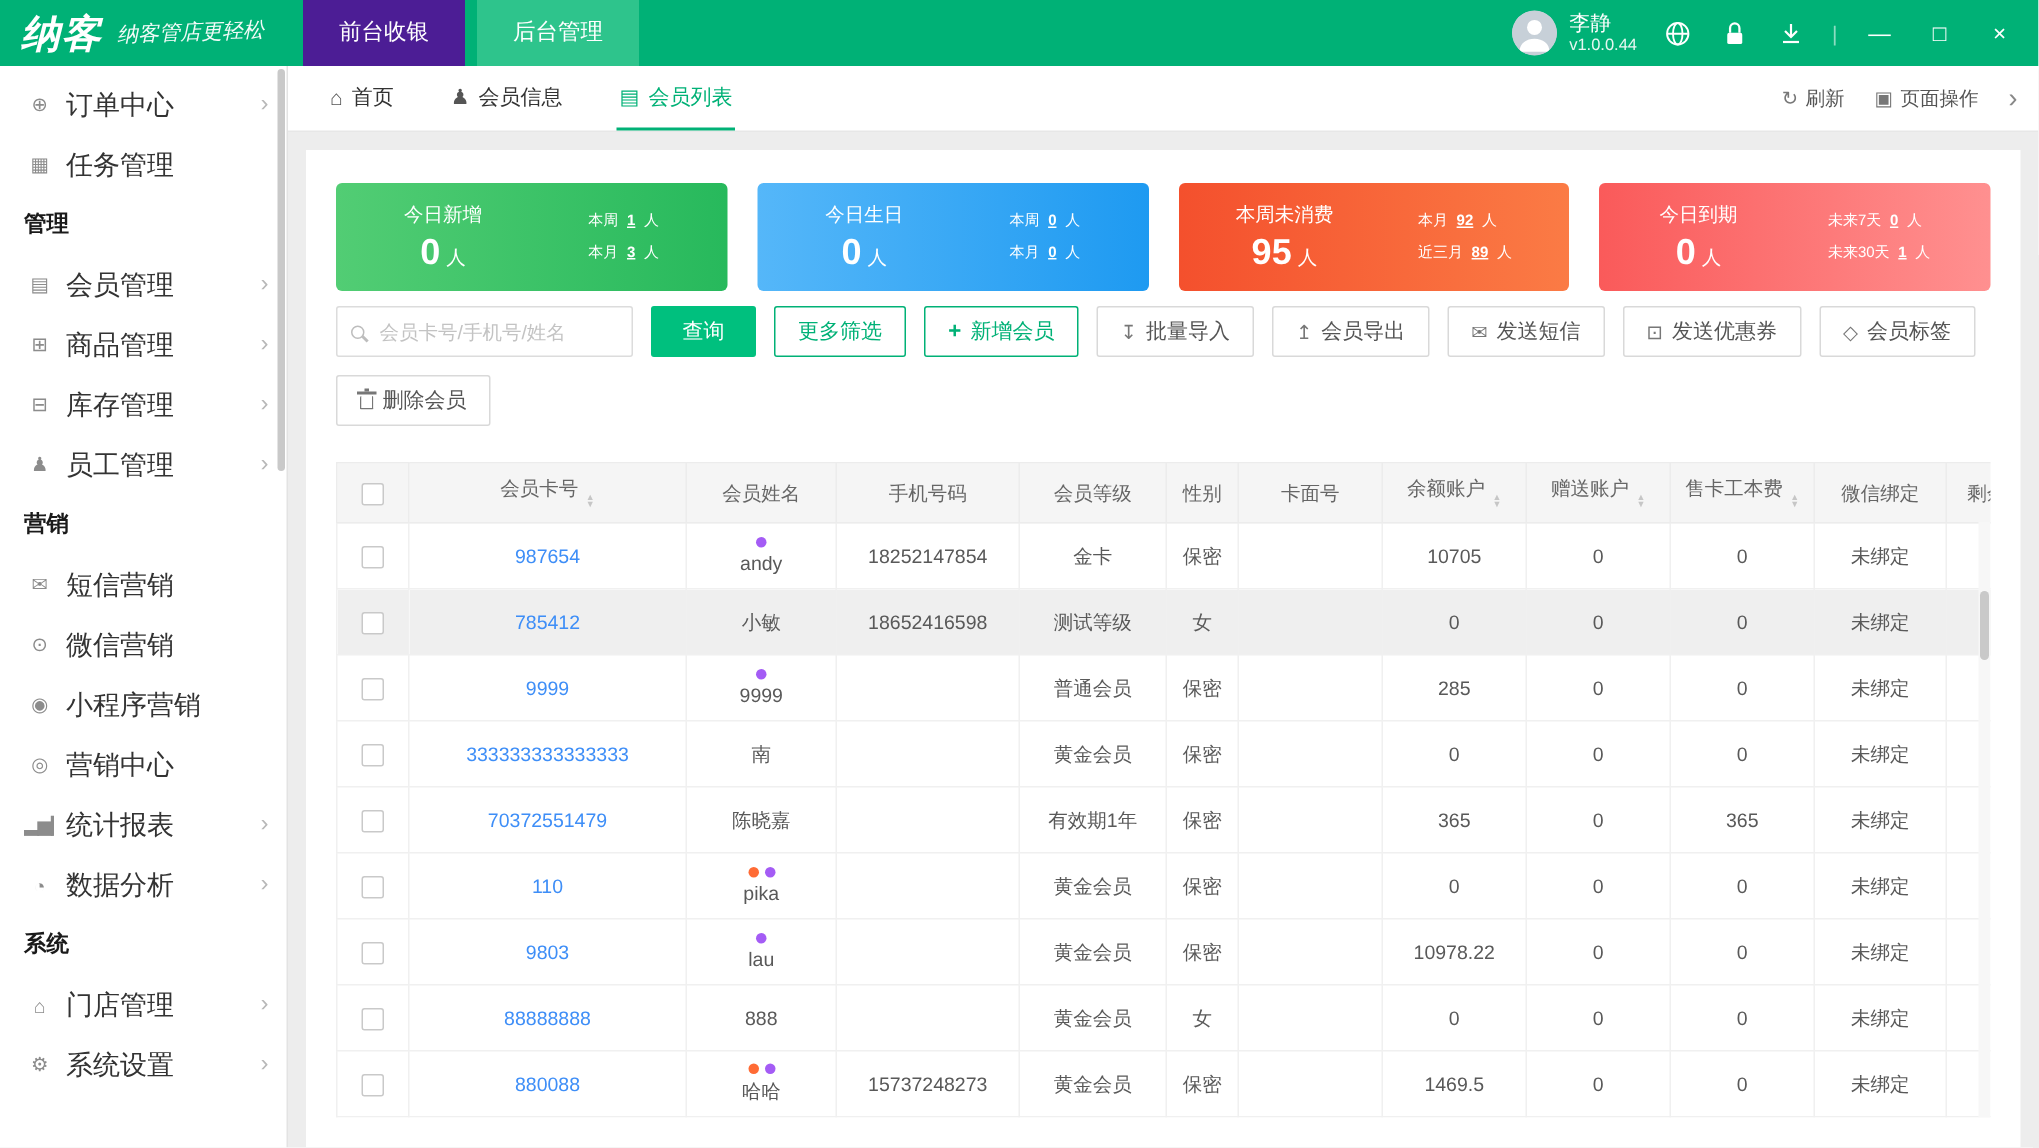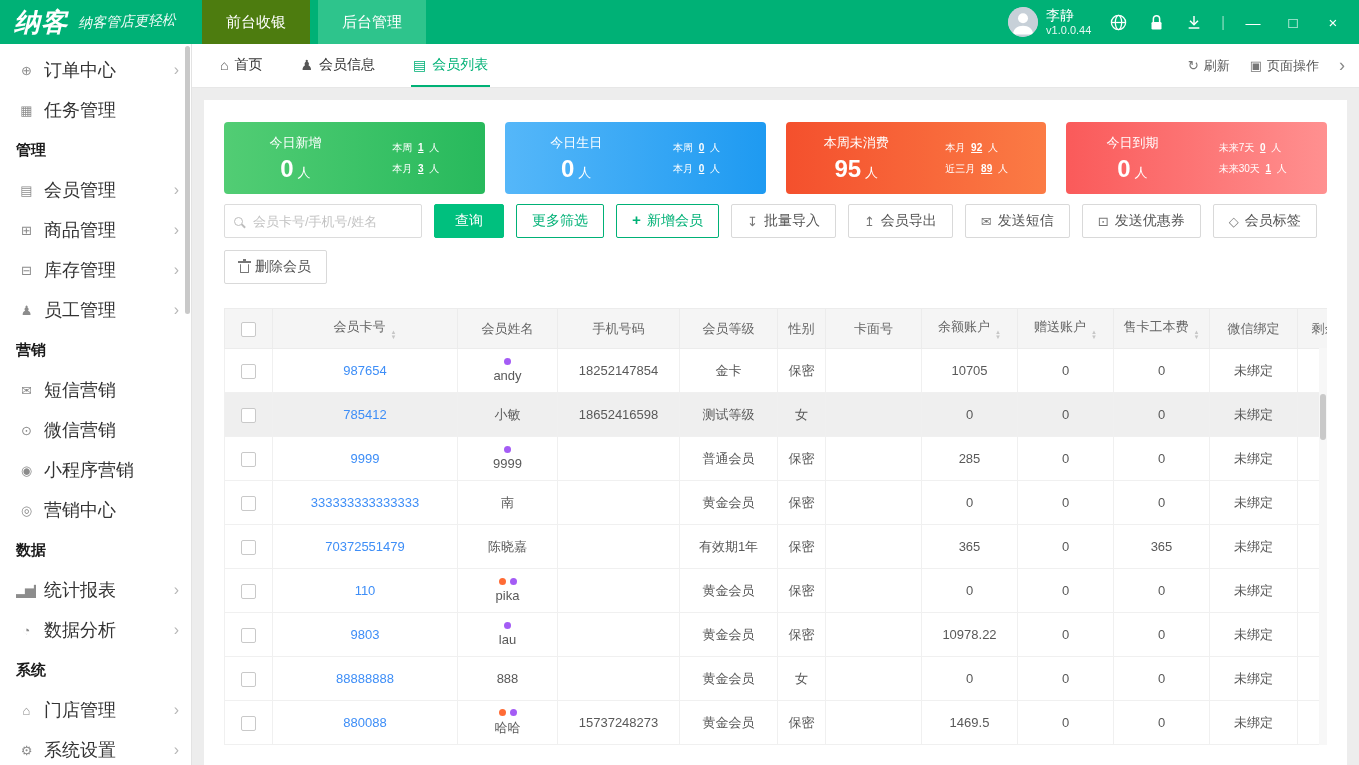--- a/index.html
+++ b/index.html
@@ -9,21 +9,21 @@
     font-family:"Liberation Sans","DejaVu Sans",sans-serif;
     background:#ededed;
   }
   #app { position:relative; width:1359px; height:765px; overflow:hidden; }
 
   
   .topbar{position:absolute;top:0;left:0;width:100%;height:44px;background:#00b176;display:flex;align-items:center;padding-left:14px;z-index:10;}
   .logo{font-size:26px;font-weight:bold;font-style:italic;color:#fff;letter-spacing:1px;font-family:"DejaVu Serif",serif;flex:none;}
   .slogan{margin-left:10px;font-size:14px;color:#fff;font-style:italic;font-family:"DejaVu Serif",serif;transform:rotate(-2deg);opacity:.95;flex:none;}
   .hnav{display:flex;height:100%;margin-left:26px;}
-  .hnav-item{padding:0 24px;line-height:44px;font-size:15px;color:#fff;background:#4d7c0f;cursor:pointer;}
+  .hnav-item{padding:0 24px;line-height:44px;font-size:15px;color:#fff;background:#4c1d95;cursor:pointer;}
   .hnav-item + .hnav-item{margin-left:8px;}
   .hnav-item.active{background:#2ec48c;}
   .hright{margin-left:auto;display:flex;align-items:center;gap:16px;padding-right:14px;}
   .avatar{width:30px;height:30px;border-radius:50%;overflow:hidden;background:#c7d0d8;flex:none;cursor:pointer;}
   .userbox{color:#fff;line-height:1.2;margin-left:-8px;}
   .uname{font-size:14px;}
   .uver{font-size:11px;opacity:.9;}
   .hicon{width:22px;height:22px;display:flex;align-items:center;justify-content:center;cursor:pointer;}
   .hsep{color:rgba(255,255,255,.55);font-size:14px;}
   .wbtn{color:#fff;font-size:15px;width:24px;text-align:center;cursor:pointer;}
@@ -189,21 +189,20 @@
           <span class="sb-label">微信营销</span>
         </div>
         <div class="sb-item">
           <span class="sb-icon">◉</span>
           <span class="sb-label">小程序营销</span>
         </div>
         <div class="sb-item">
           <span class="sb-icon">◎</span>
           <span class="sb-label">营销中心</span>
         </div>
-        <div class="sb-section">数据</div>
         <div class="sb-item">
           <span class="sb-icon">▂▅▇</span>
           <span class="sb-label">统计报表</span>
           <span class="sb-arrow">›</span>
         </div>
         <div class="sb-item">
           <span class="sb-icon">◔</span>
           <span class="sb-label">数据分析</span>
           <span class="sb-arrow">›</span>
         </div>

